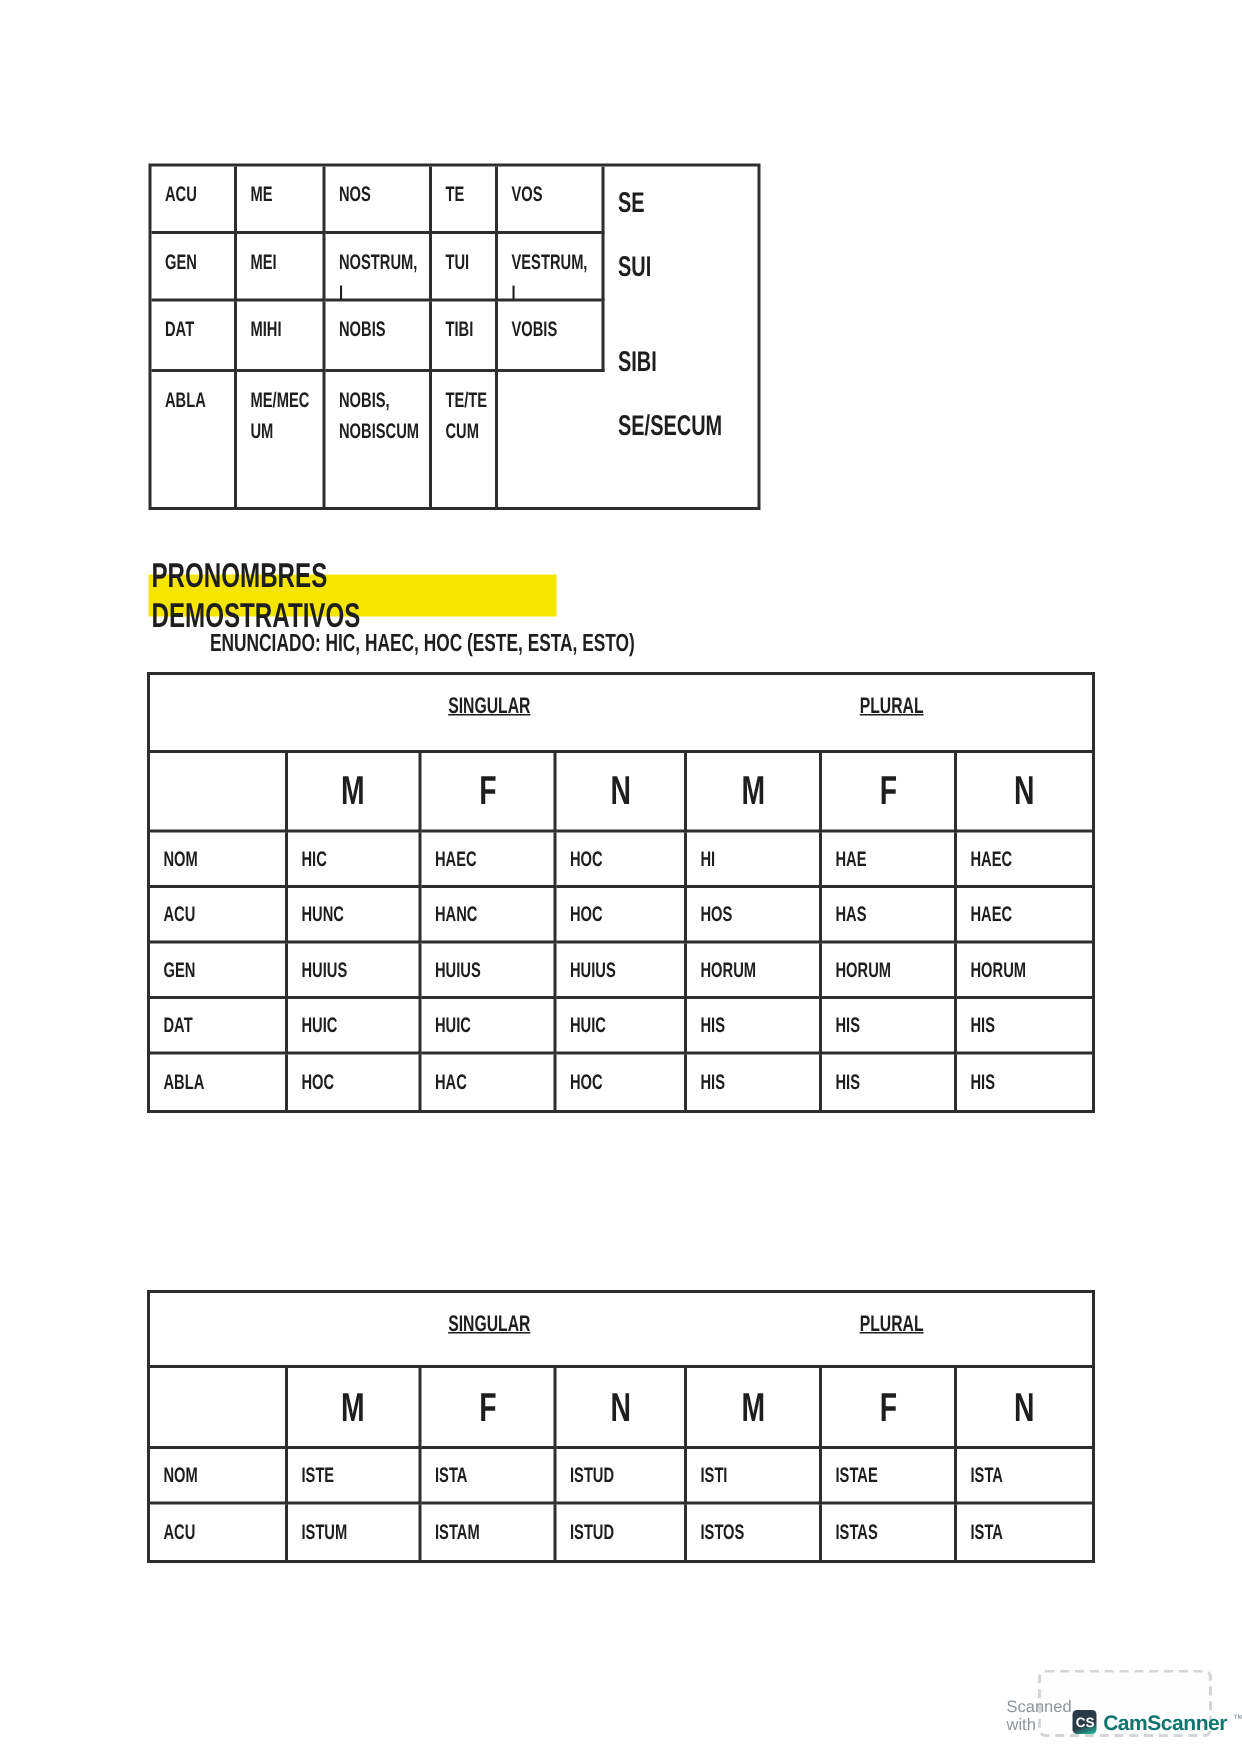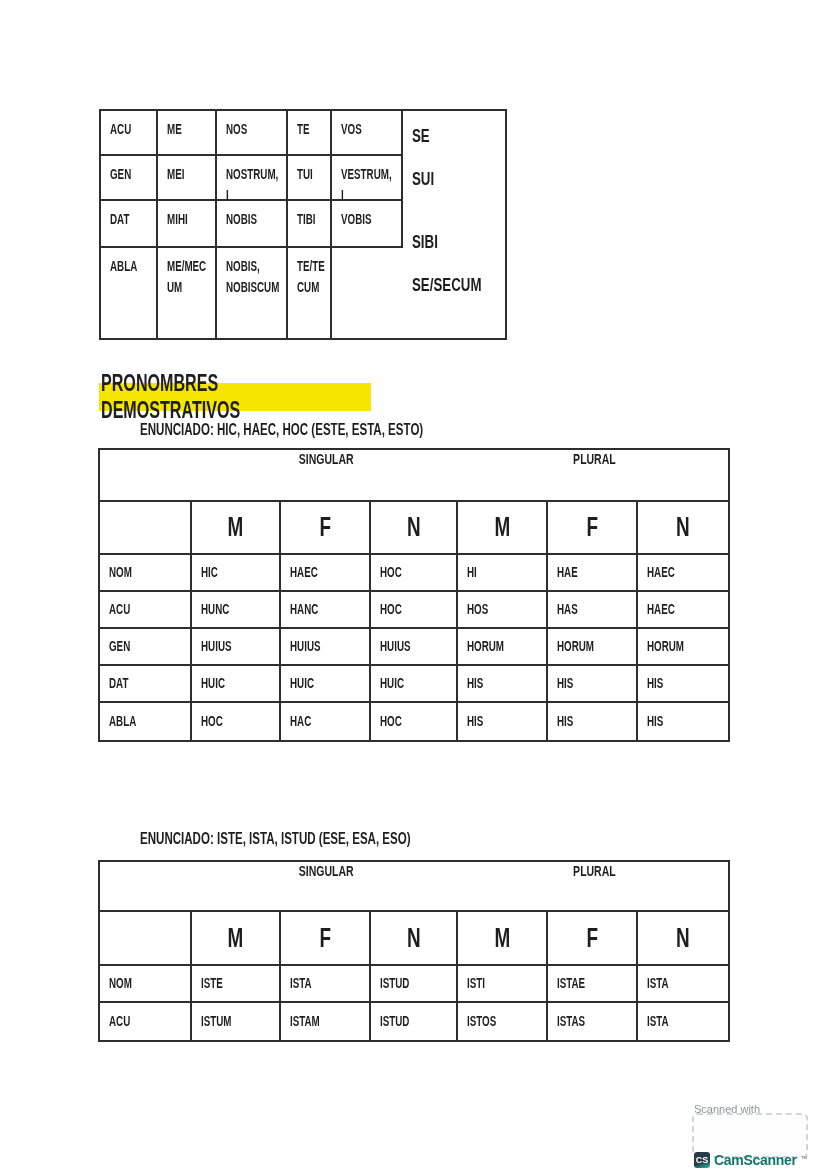--- a/index.html
+++ b/index.html
@@ -43,27 +43,27 @@
   
   .t2{left:98px;top:448px;width:632px;height:294px;
       grid-template-columns:92px 89px 90px 87px 90px 90px 1fr;
       grid-template-rows:52px 53px 37px 37px 37px 37px 1fr;}
   .t3{left:98px;top:860px;width:632px;height:182px;
       grid-template-columns:92px 89px 90px 87px 90px 90px 1fr;
       grid-template-rows:50px 54px 37px 1fr;}
   .g1{grid-column:1 / -1;border-bottom:2px solid #2e2e2e;box-sizing:border-box;
       display:flex;align-items:flex-start;}
   .g1sp{width:92px;flex:0 0 auto;}
-  .g1half{flex:1;display:flex;justify-content:center;padding-top:0;font-size:15px;}
+  .g1half{flex:1;display:flex;justify-content:center;padding-top:12px;font-size:15px;text-decoration:underline;}
   .mfn{justify-content:center;padding-left:0;font-size:27px;}
 
   
   .badge{position:absolute;left:692px;top:1113px;width:116px;height:45px;
          border:2px dashed #d3d6d8;border-radius:5px;background:#fefefe;
-         display:flex;flex-direction:column;align-items:flex-start;justify-content:center;
+         display:flex;align-items:flex-end;justify-content:center;
          gap:1px;box-sizing:border-box;}
   .badge-l1{font-size:11px;color:#8d959b;}
   .badge-row{display:flex;align-items:center;gap:4px;margin-top:36px;}
   .cs-ico{width:16px;height:16px;border-radius:3px;
           background:linear-gradient(160deg,#2a3b47 62%,#1fc8a5 100%);
           color:#fff;font-size:9px;font-weight:700;
           display:flex;align-items:center;justify-content:center;}
   .badge-brand{font-size:14px;font-weight:700;color:#0f766e;letter-spacing:-0.3px;}
   .badge-tm{font-size:7px;color:#7b858c;align-self:flex-start;margin-top:3px;}
 </style>
@@ -287,23 +287,20 @@
         <span class="cnd">HIS</span>
       </div>
     <div class="c nb">
         <span class="cnd">HIS</span>
       </div>
     <div class="c nr nb">
         <span class="cnd">HIS</span>
       </div>
   </div>
 
-  <div class="enun enun2">
-    <span class="cnd">ENUNCIADO: ISTE, ISTA, ISTUD (ESE, ESA, ESO)</span>
-  </div>
 
   <div class="tbl t3">
     <div class="g1">
       <div class="g1sp"></div>
       <div class="g1half">
           <span class="cndc">SINGULAR</span>
         </div>
       <div class="g1half">
           <span class="cndc">PLURAL</span>
         </div>

